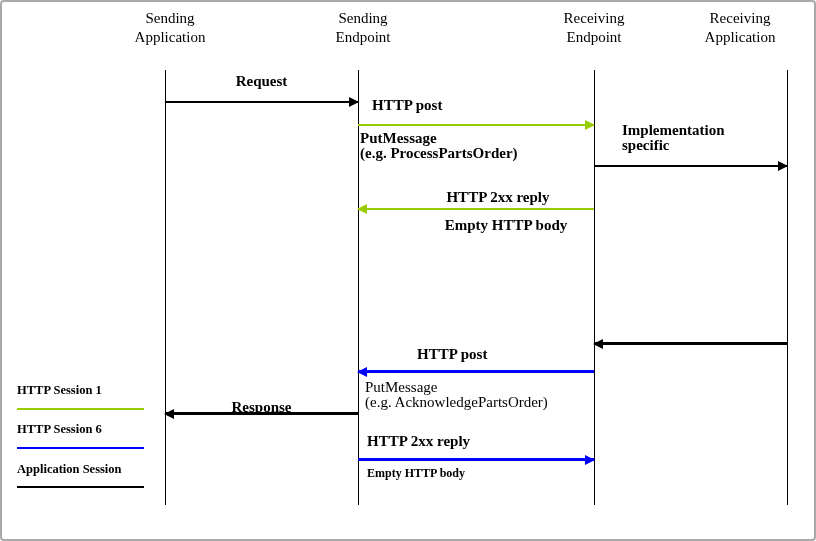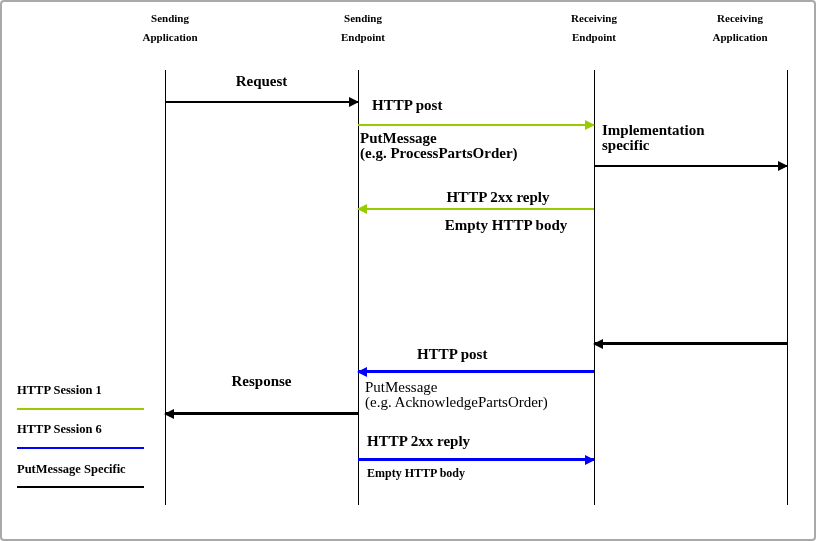--- a/index.html
+++ b/index.html
@@ -4,21 +4,21 @@
 <style>
   html,body{margin:0;padding:0;background:#fff;}
   #stage{
     position:relative;width:816px;height:541px;box-sizing:border-box;
     background:#fff;border:2px solid #a9a9a9;border-radius:4px;overflow:hidden;
     font-family:"Liberation Serif","DejaVu Serif",serif;color:#000;
   }
   .lifeline{position:absolute;top:68px;height:435px;width:1px;background:#000;}
   .header{
     position:absolute;top:7px;width:150px;text-align:center;
-    font-weight:bold;font-size:11px;line-height:19px;white-space:pre-line;
+    font-weight:normal;font-size:15px;line-height:19px;white-space:pre-line;
   }
   .msg-label{position:absolute;font-weight:bold;font-size:15px;line-height:15px;white-space:pre-line;}
   .msg-label.center{text-align:center;}
   .msg-label.regular{font-weight:normal;}
   .arrow{position:absolute;height:2px;}
   .arrow.thick{height:3px;}
   .arrow.black{background:#000;}
   .arrow.green{background:var(--green);}
   .arrow.blue{background:var(--blue);}
   .head{position:absolute;width:0;height:0;border-top:5px solid transparent;border-bottom:5px solid transparent;}
@@ -58,21 +58,21 @@
     <span class="head right"></span>
   </div>
 
   <div class="msg-label" style="left:370px;top:96px;">HTTP post</div>
   <div class="arrow green" style="left:356px;top:122px;width:236px;">
     <span class="head right"></span>
   </div>
   <div class="msg-label" style="left:358px;top:129px;">PutMessage
 (e.g. ProcessPartsOrder)</div>
 
-  <div class="msg-label" style="left:600px;top:121px;">Implementation
+  <div class="msg-label" style="left:620px;top:121px;">Implementation
 specific</div>
   <div class="arrow black" style="left:592px;top:163px;width:193px;">
     <span class="head right"></span>
   </div>
 
   <div class="msg-label center" style="left:400px;top:188px;width:192px;">HTTP 2xx reply</div>
   <div class="arrow green" style="left:356px;top:206px;width:236px;">
     <span class="head left"></span>
   </div>
   <div class="msg-label center" style="left:408px;top:216px;width:192px;">Empty HTTP body</div>
@@ -81,31 +81,31 @@
     <span class="head left"></span>
   </div>
 
   <div class="msg-label" style="left:415px;top:345px;">HTTP post</div>
   <div class="arrow blue thick" style="left:356px;top:368px;width:236px;">
     <span class="head left"></span>
   </div>
   <div class="msg-label regular" style="left:363px;top:378px;">PutMessage
 (e.g. AcknowledgePartsOrder)</div>
 
-  <div class="msg-label center" style="left:163px;top:372px;width:193px;">Response</div>
+  <div class="msg-label center" style="left:163px;top:398px;width:193px;">Response</div>
   <div class="arrow black thick" style="left:163px;top:410px;width:193px;">
     <span class="head left"></span>
   </div>
 
   <div class="msg-label" style="left:365px;top:432px;">HTTP 2xx reply</div>
   <div class="arrow blue thick" style="left:356px;top:456px;width:236px;">
     <span class="head right"></span>
   </div>
   <div class="msg-label" style="left:365px;top:464px;font-size:12px;">Empty HTTP body</div>
 
   <div class="legend-label" style="top:381px;">HTTP Session 1</div>
   <div class="legend-line s1" style="top:406px;"></div>
   <div class="legend-label" style="top:420px;">HTTP Session 6</div>
   <div class="legend-line s2" style="top:445px;"></div>
-  <div class="legend-label" style="top:460px;">PutMessage Specific</div>
+  <div class="legend-label" style="top:460px;">Application Session</div>
   <div class="legend-line s3" style="top:484px;"></div>
 
 </div>
 
 </body></html>

